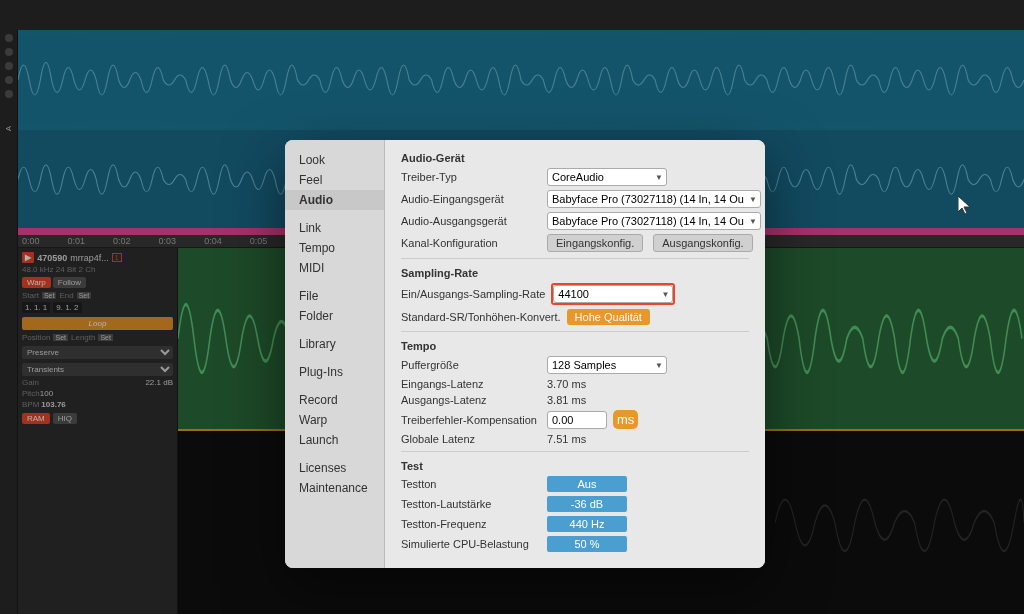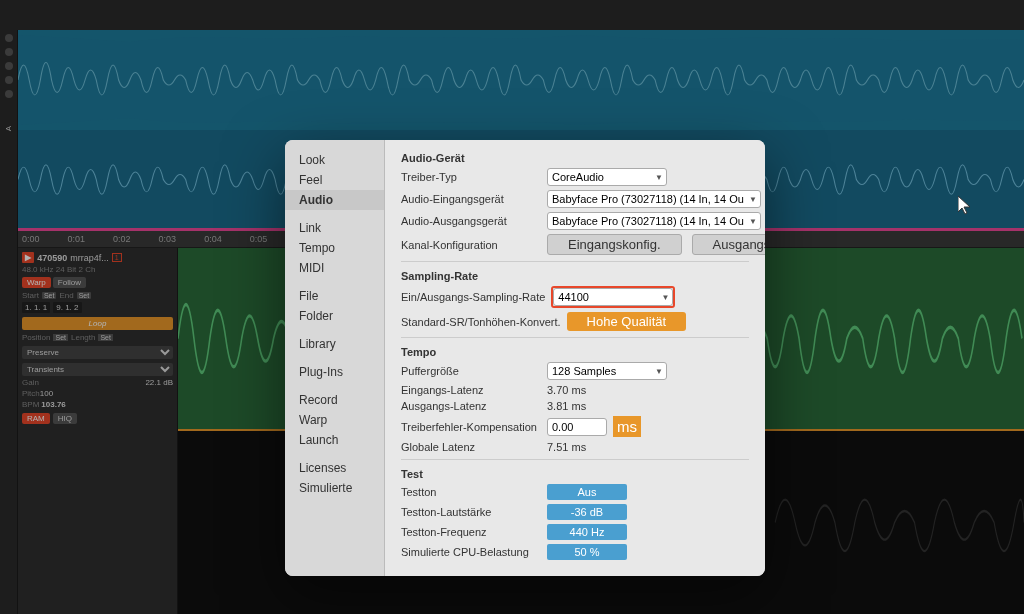--- a/index.html
+++ b/index.html
@@ -230,22 +230,22 @@
       border: 2px solid #e8472a !important;
       border-radius: 3px;
     }
 
     
     .btn-orange {
       background: #e8972a;
       color: white;
       border: none;
       border-radius: 3px;
-      padding: 2px 20px;
-      font-size: 13px;
+      padding: 2px 8px;
+      font-size: 11px;
       cursor: pointer;
     }
 
     .input-field {
       font-size: 11px;
       background: white;
       border: 1px solid #aaa;
       border-radius: 3px;
       padding: 2px 4px;
       width: 60px;
@@ -259,23 +259,23 @@
       padding: 2px 6px;
       border-radius: 2px;
       min-width: 80px;
       text-align: center;
     }
 
     
     .ms-highlight {
       background: #e8972a;
       color: white;
-      font-size: 15px;
+      font-size: 13px;
       padding: 2px 4px;
-      border-radius: 0;
+      border-radius: 5px;
     }
 
     .divider {
       height: 1px;
       background: #ccc;
       margin: 6px 0;
     }
 
     
     .waveform-top {
@@ -324,21 +324,21 @@
 
 <div class="daw-left-sidebar">
   <div class="sidebar-dot"></div>
   <div class="sidebar-dot"></div>
   <div class="sidebar-dot"></div>
   <div class="sidebar-dot"></div>
   <div class="sidebar-dot"></div>
   <div style="color:#ccc;font-size:8px;transform:rotate(-90deg);margin-top:20px;">A</div>
 </div>
 
-<div class="timeline-ruler" style="position:absolute;top:228px;left:18px;right:0;height:20px;background:#3a3a3a;border-top:3px solid #ec4899;border-bottom:1px solid #222;display:flex;align-items:center;padding-left:4px;overflow:hidden;">
+<div class="timeline-ruler" style="position:absolute;top:228px;left:18px;right:0;height:20px;background:#3a3a3a;border-top:7px solid #ec4899;border-bottom:1px solid #222;display:flex;align-items:center;padding-left:4px;overflow:hidden;">
   <span style="color:#aaa;font-size:9px;margin-right:28px;">0:00</span>
   <span style="color:#aaa;font-size:9px;margin-right:28px;">0:01</span>
   <span style="color:#aaa;font-size:9px;margin-right:28px;">0:02</span>
   <span style="color:#aaa;font-size:9px;margin-right:28px;">0:03</span>
   <span style="color:#aaa;font-size:9px;margin-right:28px;">0:04</span>
   <span style="color:#aaa;font-size:9px;margin-right:28px;">0:05</span>
   <span style="color:#aaa;font-size:9px;margin-right:28px;">0:06</span>
   <span style="color:#aaa;font-size:9px;margin-right:28px;">0:07</span>
   <span style="color:#aaa;font-size:9px;margin-right:28px;">0:08</span>
   <span style="color:#aaa;font-size:9px;margin-right:28px;">0:09</span>
@@ -462,21 +462,21 @@
         <div class="nav-separator"></div>
         <div class="nav-item">Library</div>
         <div class="nav-separator"></div>
         <div class="nav-item">Plug-Ins</div>
         <div class="nav-separator"></div>
         <div class="nav-item">Record</div>
         <div class="nav-item">Warp</div>
         <div class="nav-item">Launch</div>
         <div class="nav-separator"></div>
         <div class="nav-item">Licenses</div>
-        <div class="nav-item">Simulierte</div>
+        <div class="nav-item">Maintenance</div>
       </div>
 
       <div class="dialog-content">
 
         <div class="section-label">Audio-Gerät</div>
 
         <div class="setting-row">
           <span class="setting-label">Treiber-Typ</span>
           <div class="select-wrapper">
             <select class="select-field">

